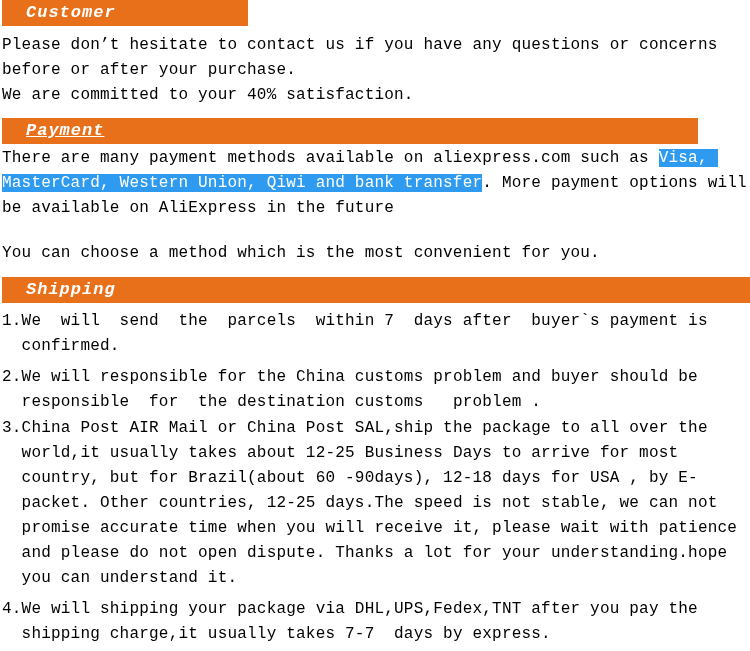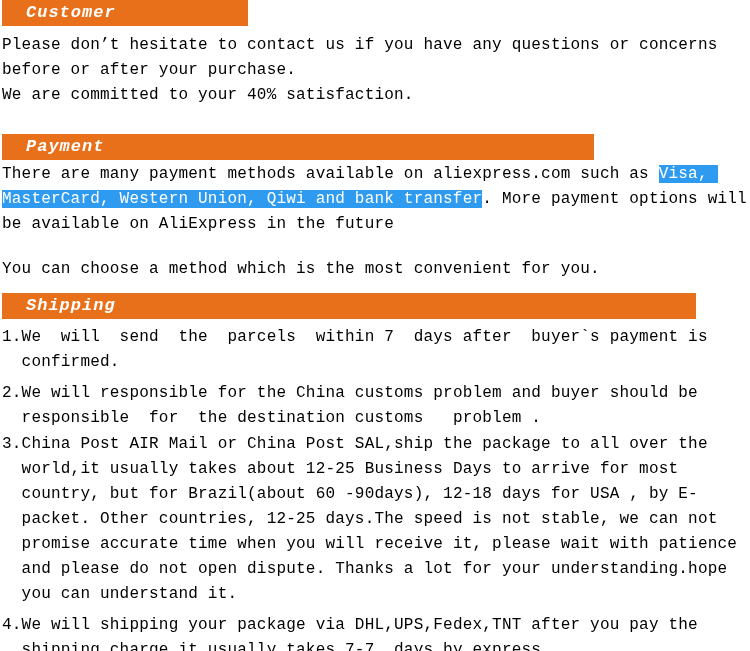--- a/index.html
+++ b/index.html
@@ -27,22 +27,22 @@
     font-style: italic;
     font-weight: bold;
     font-size: 17px;
     line-height: 26px;
     height: 26px;
     padding-left: 24px;
     letter-spacing: 1px;
     box-sizing: border-box;
   }
   .hdr-customer { width: 246px; }
-  .hdr-payment  { width: 592px; margin-top: 26px; }
-  .hdr-shipping { width: 694px; margin-top: 11px; }
+  .hdr-payment  { width: 696px; margin-top: 10px; text-decoration: underline; }
+  .hdr-shipping { width: 748px; margin-top: 11px; }
 
   .body-text {
     font-size: 16px;
     line-height: 25px;
     letter-spacing: 0.2px;
     white-space: pre-wrap;
     word-break: break-word;
   }
   .blk-intro { margin-top: 7px; }
   .blk-pay1 { margin-top: 2px; }

